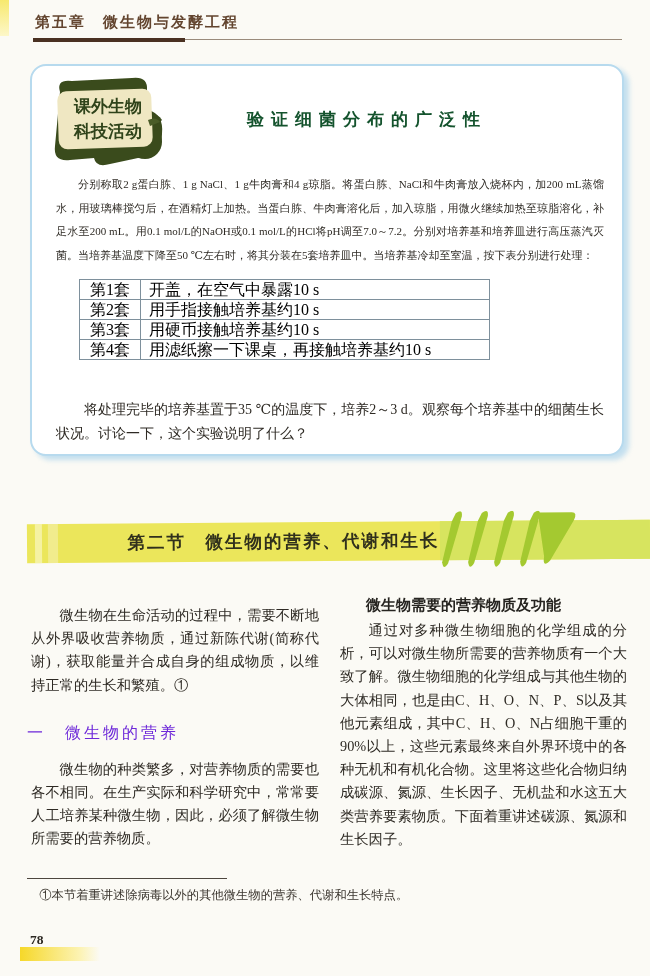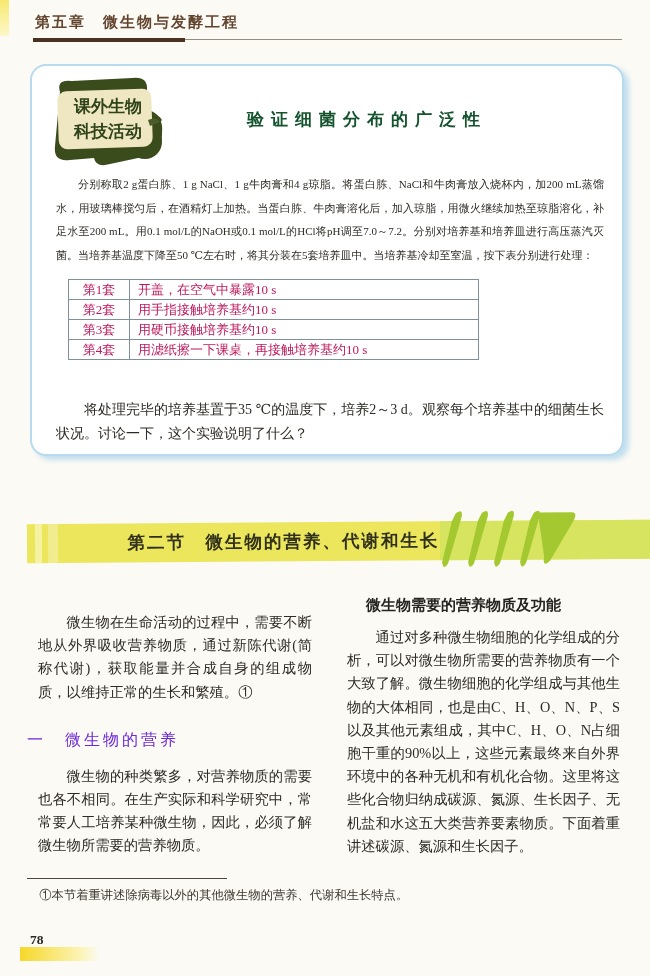--- a/index.html
+++ b/index.html
@@ -25,43 +25,43 @@
     box-shadow:5px 4px 5px rgba(176,214,236,.75);text-decoration:underline;}
   .badge{position:absolute;left:12px;top:10px;width:128px;height:96px;}
   .badge svg{position:absolute;left:0;top:0;}
   .badge-text{position:absolute;left:18px;top:18px;width:92px;text-align:center;
     font-weight:bold;font-size:17px;line-height:25px;color:#2f431a;
     font-family:"Liberation Serif","DejaVu Serif",serif;}
   .box-title{position:absolute;left:120px;right:40px;top:42px;text-align:center;
     font-size:17px;font-weight:bold;letter-spacing:7px;color:#14532d;}
   .box-intro{position:absolute;left:24px;right:18px;top:96px;
     font-size:11px;line-height:23.6px;text-align:justify;text-indent:2em;}
-  .exp-table{position:absolute;left:36px;top:213px;border-collapse:collapse;
-    font-size:13px;color:#be185d;}
+  .exp-table{position:absolute;left:47px;top:213px;border-collapse:collapse;
+    font-size:16px;color:#000000;}
   .exp-table td{border:1px solid #7e909c;height:19px;padding:0 8px;line-height:19px;}
   .exp-table td.set{width:48px;text-align:center;padding:0 6px;}
   .exp-table td.treat{width:332px;}
   .box-outro{position:absolute;left:24px;right:18px;top:318px;
     font-size:14px;line-height:23.6px;text-align:justify;text-indent:2em;}
 
   
   .banner{position:absolute;left:27px;top:522px;width:623px;height:39px;
     background:#ebe65b;transform:rotate(-.4deg);}
   .banner-right{position:absolute;right:0;top:0;width:210px;height:39px;background:#d7e45f;}
   .banner-stripe1{position:absolute;left:8px;top:0;width:7px;height:39px;background:#f5f2a2;}
   .banner-stripe2{position:absolute;left:21px;top:0;width:10px;height:39px;background:#f1ec8d;}
   .banner-title{position:absolute;left:0;right:110px;top:0;height:39px;line-height:39px;
     text-align:center;font-family:"Liberation Sans","DejaVu Sans",sans-serif;
     font-weight:bold;font-size:17.5px;letter-spacing:2px;color:#30301c;}
   .banner-zigzag{position:absolute;right:72px;top:-10px;}
 
   
   .col-left{position:absolute;left:27px;top:600px;width:296px;}
   .col-right{position:absolute;left:336px;top:596px;width:295px;}
-  .body-para{font-size:14.3px;line-height:23.2px;text-align:justify;text-indent:2em;margin:11px;}
+  .body-para{font-size:14.3px;line-height:23.2px;text-align:justify;text-indent:2em;margin:4px;}
   .sub-heading{margin:26px 0 14px 0;
     font-family:"Liberation Sans","DejaVu Sans",sans-serif;
     font-weight:normal;font-size:16px;letter-spacing:3px;color:#6d28d9;}
   .col-heading{margin:0 0 3px 0;text-indent:2em;
     font-family:Liberation Mono, monospace;
     font-weight:bold;font-size:15px;color:#262420;}
 
   
   .footnote-rule{position:absolute;left:27px;top:878px;width:200px;height:1px;background:#4d463e;}
   .footnote{position:absolute;left:27px;top:886px;width:580px;

